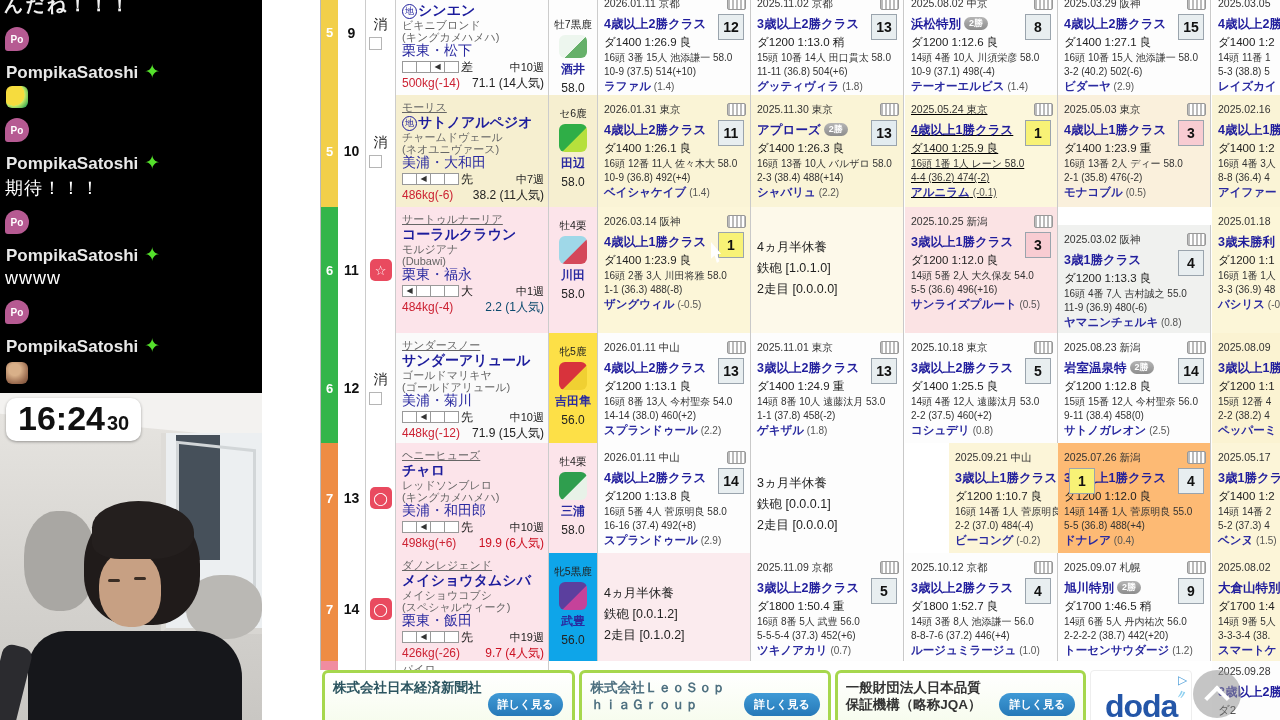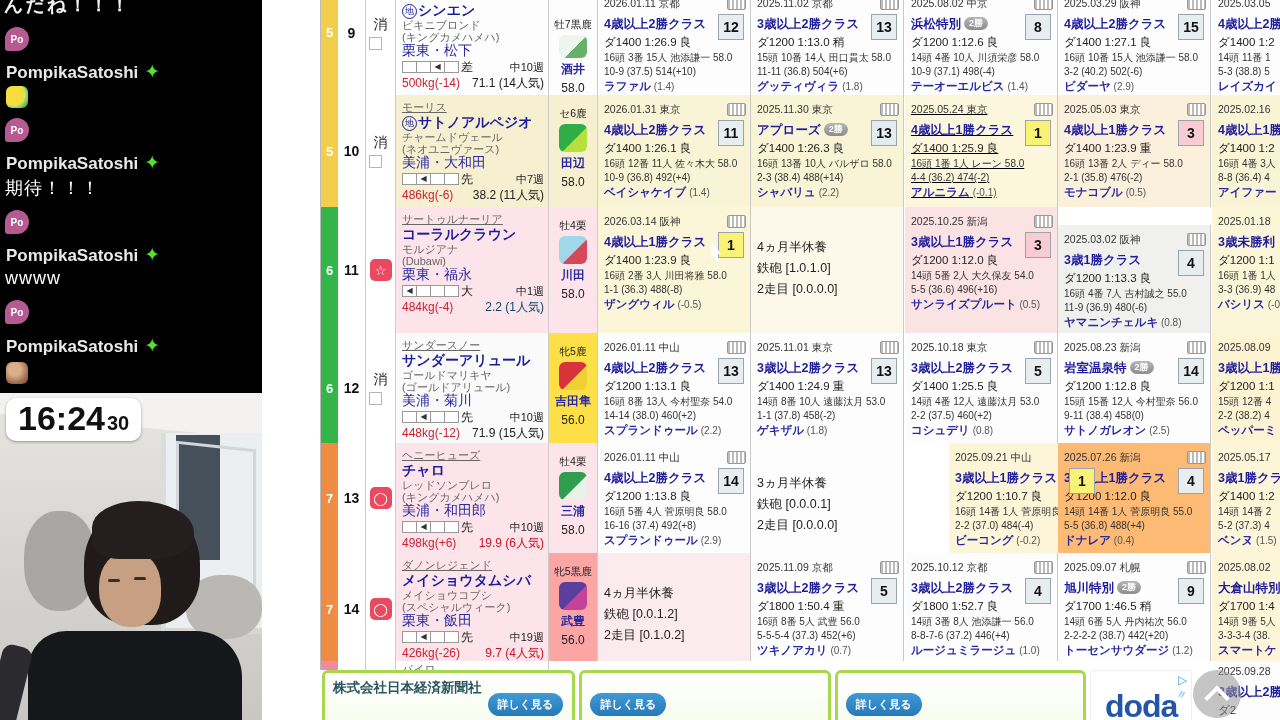--- a/index.html
+++ b/index.html
@@ -589,21 +589,21 @@
               <span class="gbox"></span>
               <span class="gbox"></span>
               <span class="gstyle">先</span>
               <span class="grest">中19週</span>
             </div>
             <div class="wline">
               <span class="wt">426kg(-26)</span>
               <span style="color: rgb(204, 17, 34);">9.7 (4人気)</span>
             </div>
           </div>
-          <div class="col c-prof" style="background: #fca5a5; padding-top: 12px;">
+          <div class="col c-prof" style="background: #0ea5e9; padding-top: 12px;">
             <div>牝5黒鹿</div>
             <div class="silks" style="background: linear-gradient(135deg, rgb(91, 63, 158) 55%, rgb(197, 66, 154) 56%);"></div>
             <div class="jockey">武豊</div>
             <div class="load">56.0</div>
           </div>
           <div class="cell rest-cell" style="left: 277px; background: rgb(251, 235, 238);">
             <div>4ヵ月半休養</div>
             <div>鉄砲 [0.0.1.2]</div>
             <div>2走目 [0.1.0.2]</div>
           </div>
@@ -668,23 +668,25 @@
         </div>
       </div>
   </div>
 
   <div class="adstrip" id="adstrip">
       <div class="adcard" style="width: 254px;">
         <div class="ad-title" style="color: rgb(44, 85, 96);">株式会社日本経済新聞社</div>
         <button class="ad-btn">詳しく見る</button>
       </div>
       <div class="adcard" style="width: 252px;">
+        <div class="ad-title" style="color: rgb(78, 112, 128);">株式会社ＬｅｏＳｏｐｈｉａＧｒｏｕｐ</div>
         <button class="ad-btn">詳しく見る</button>
       </div>
       <div class="adcard" style="width: 252px;">
+        <div class="ad-title" style="color: rgb(51, 51, 51);">一般財団法人日本品質保証機構（略称JQA）</div>
         <button class="ad-btn">詳しく見る</button>
       </div>
       <div class="doda-card" style="width: 102px;">
         <div class="doda-logo" style="color: rgb(36, 86, 168);">doda<span class="doda-ticks">〃</span></div>
       </div>
     </div>
   <div class="adchoices">▷</div>
   <div class="scrolltop">
       <div class="st-ch"></div>
     </div>

